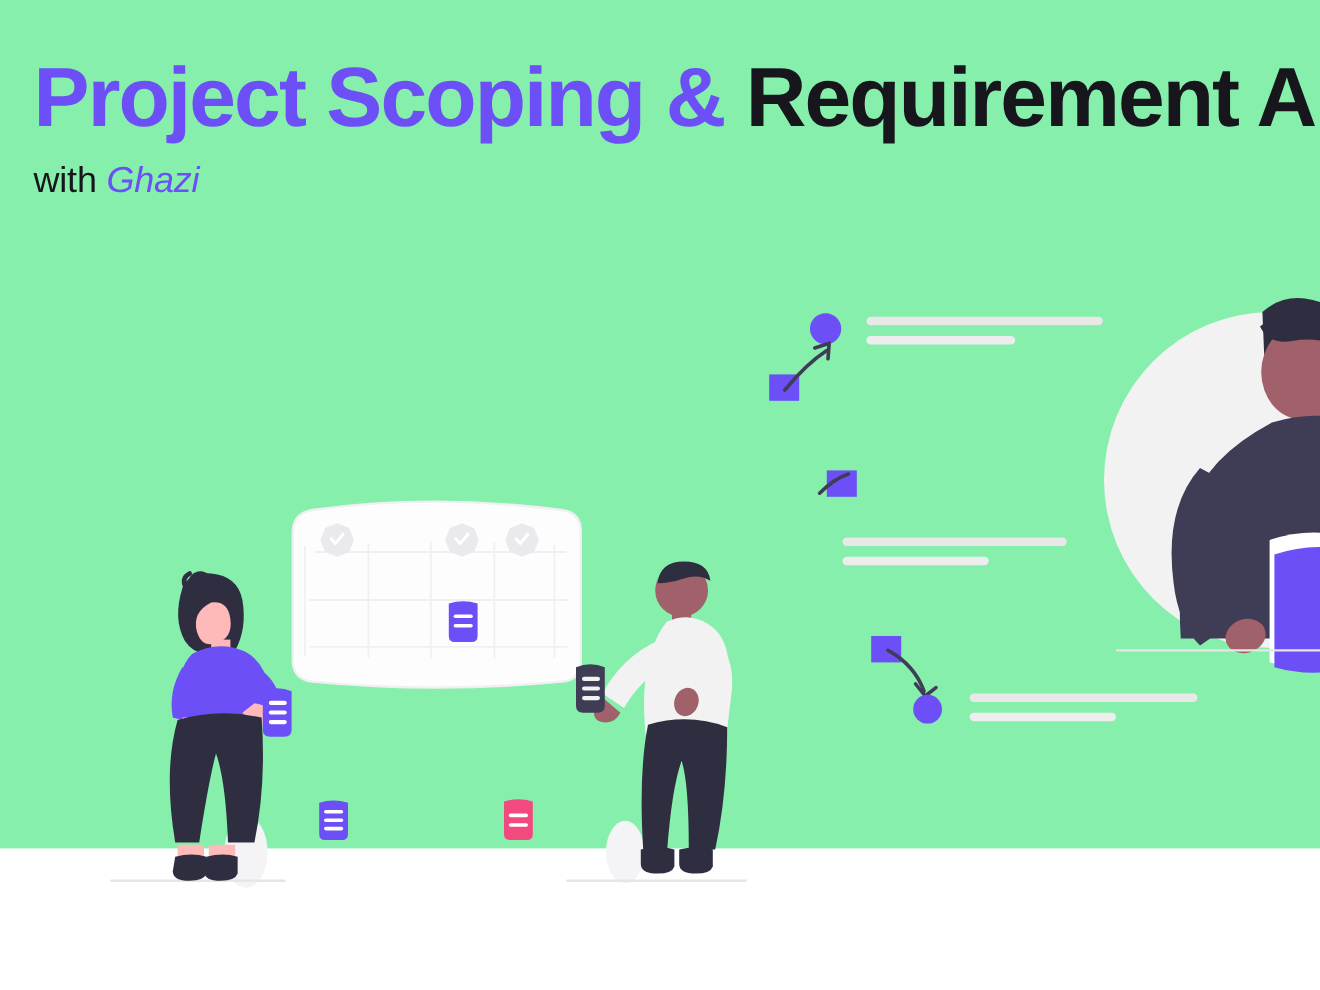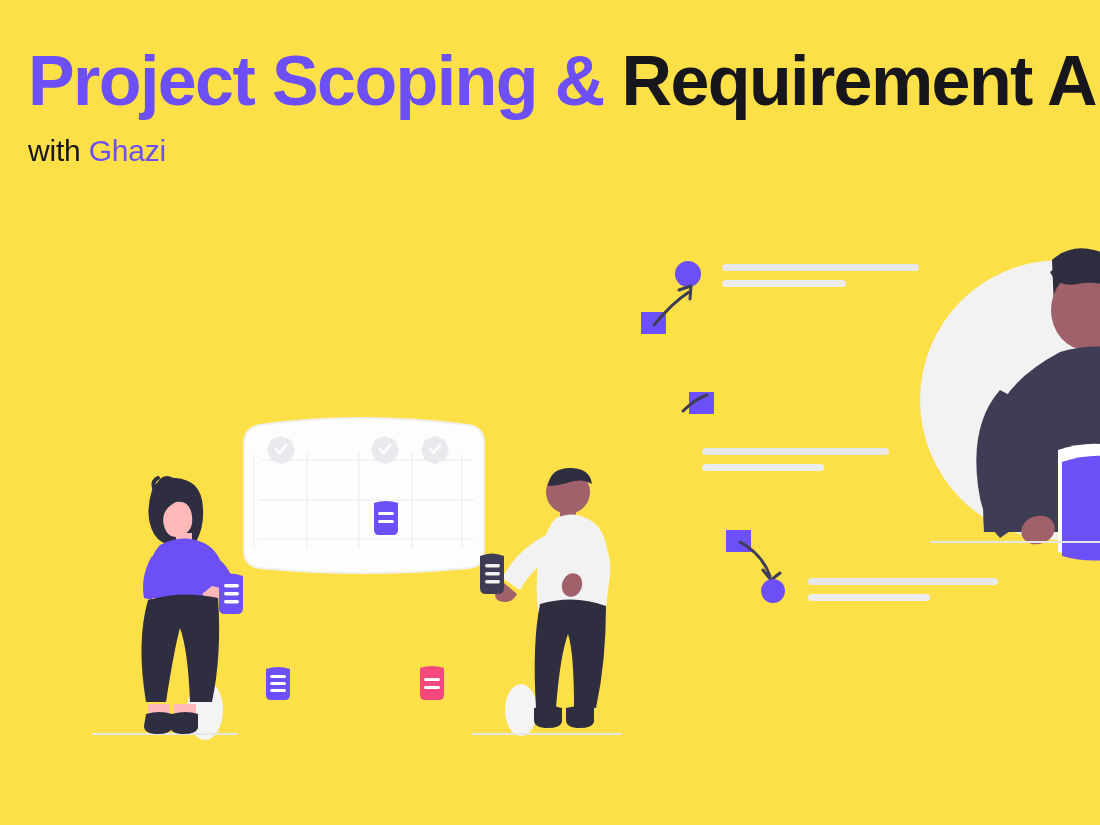--- a/index.html
+++ b/index.html
@@ -6,22 +6,22 @@
   html, body {
     width: 1100px;
     height: 825px;
     background: #ffffff;
     font-family: "Liberation Sans", sans-serif;
     overflow: hidden;
   }
   .slide {
     position: relative;
     width: 1100px;
-    height: 825px;
-    background: #fde047;
+    height: 707px;
+    background: #86efac;
   }
 
   
   .heading {
     position: absolute;
     left: 28px;
     top: 46px;
     width: 1400px;
     white-space: nowrap;
   }
@@ -36,21 +36,21 @@
   .title .plain  { color: #17161c; }
 
   .subtitle {
     margin-top: 18px;
     font-size: 30px;
     font-weight: 400;
     letter-spacing: -0.2px;
     color: #17161c;
     white-space: nowrap;
   }
-  .subtitle .name { color: #6C4FF6; }
+  .subtitle .name { color: #6C4FF6; font-style: italic; }
 
   
   .illus {
     position: absolute;
     left: 0;
     top: 200px;
     width: 1100px;
     height: 600px;
   }
   .illus svg { display: block; }

